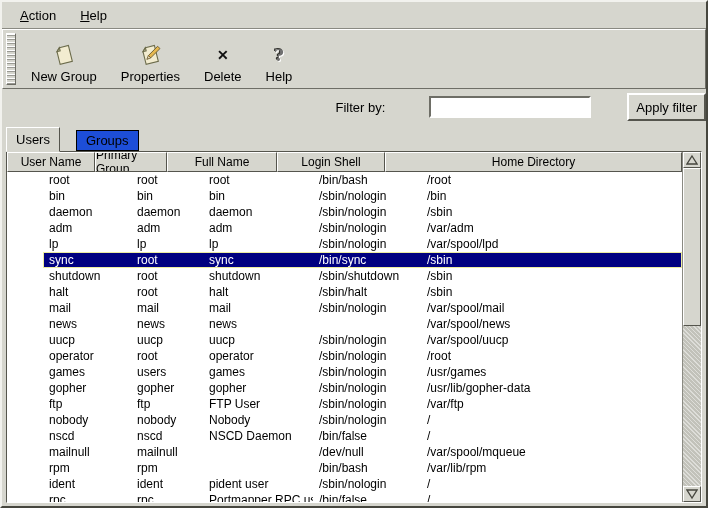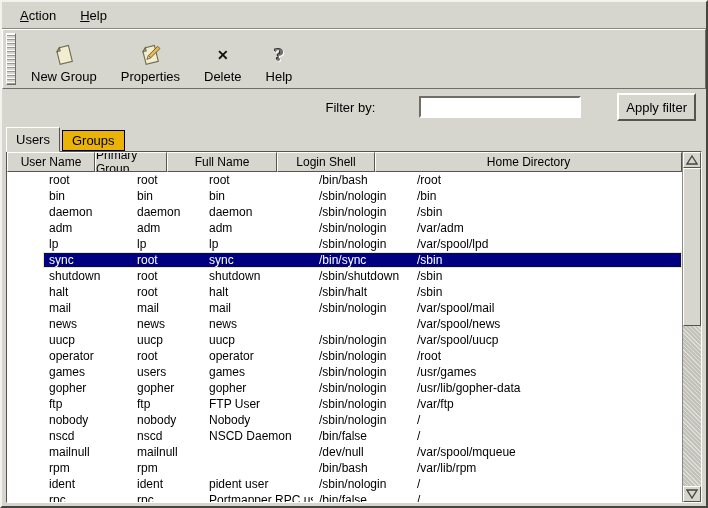--- a/index.html
+++ b/index.html
@@ -21,44 +21,44 @@
     background:repeating-linear-gradient(180deg,#ffffff 0 1px,#9a9a93 1px 2px,#d6d6ce 2px 4px);}
   .tbuttons{display:flex;align-items:stretch;gap:10px;}
   .tbtn{display:flex;flex-direction:column;align-items:center;justify-content:flex-end;
     padding:2px 7px;gap:1px;font-size:13px;cursor:default;}
   .ticon{height:26px;width:26px;display:flex;align-items:center;justify-content:center;}
   .x-glyph{font-weight:bold;font-size:14px;color:#101010;}
   .q-glyph{font-family:"DejaVu Serif",serif;font-weight:bold;font-size:17px;color:#707070;
     text-shadow:-1px -1px 0 #30302c,1px 1px 0 #ffffff;}
   
   .filter-row{height:36px;display:flex;align-items:center;justify-content:flex-end;
-    padding-right:10px;font-size:13px;gap:36px;}
+    font-size:13px;gap:36px;}
   .filter-label{margin-right:8px;}
   .filter-input{width:152px;height:18px;border:2px solid;border-color:#6e6e66 #ffffff #ffffff #6e6e66;
     background:#ffffff;outline:none;font:13px "Liberation Sans",sans-serif;padding:0 3px;}
   .apply-btn{height:28px;padding:0 7px;background:#d6d6ce;
     border:2px solid;border-color:#ffffff #55554d #55554d #ffffff;
     font:13px "Liberation Sans",sans-serif;cursor:default;}
   
   .tabs{height:26px;display:flex;align-items:flex-end;padding-left:4px;position:relative;z-index:2;}
   .tab{padding:0 9px;font-size:13px;cursor:default;box-sizing:border-box;}
   .tab.active{height:25px;line-height:24px;background:#d6d6ce;margin-bottom:-1px;
     border:1px solid;border-color:#ffffff #55554d #d6d6ce #ffffff;}
-  .tab.inactive{height:21px;line-height:20px;background:#eab308;margin-left:2px;
+  .tab.inactive{height:21px;line-height:20px;background:#1d4ed8;margin-left:16px;
     border:1px solid;border-color:#ececе6 #55554d transparent #ececе6;
     border-top-color:#ececе6;}
   
   .table-wrap{margin:0 4px;height:350px;border:1px solid;border-color:#55554d #ffffff #ffffff #55554d;
     background:#ffffff;display:flex;z-index:1;}
   .cols{flex:1;display:flex;flex-direction:column;overflow:hidden;min-width:0;}
   .thead{height:20px;display:flex;background:#d6d6ce;flex:none;}
   .hcell{border:1px solid;border-color:#ffffff #55554d #55554d #ffffff;box-sizing:border-box;
     display:flex;align-items:center;justify-content:center;font-size:12px;cursor:default;overflow:hidden;}
   .c0{width:88px;flex:none;} .c1{width:72px;flex:none;} .c2{width:110px;flex:none;}
-  .c3{width:98px;flex:none;} .c4{flex:1;min-width:0;}
+  .c3{width:108px;flex:none;} .c4{flex:1;min-width:0;}
   .tbody{flex:1;overflow:hidden;background:#ffffff;margin-left:36px;}
   .trow{height:16px;display:flex;align-items:center;cursor:default;}
   .tcell{padding-left:6px;white-space:nowrap;overflow:hidden;box-sizing:border-box;font-size:12px;line-height:16px;}
   .trow.selected{background:#000080;color:#ffffff;box-shadow:inset 0 0 0 1px #ececa0;}
   
   .vscroll{width:18px;flex:none;display:flex;flex-direction:column;
     border-left:1px solid #8a8a82;background:#c2c2ba;}
   .sb-btn{height:16px;flex:none;background:#d6d6ce;border:1px solid;
     border-color:#ffffff #55554d #55554d #ffffff;box-sizing:border-box;
     display:flex;align-items:center;justify-content:center;cursor:default;}

